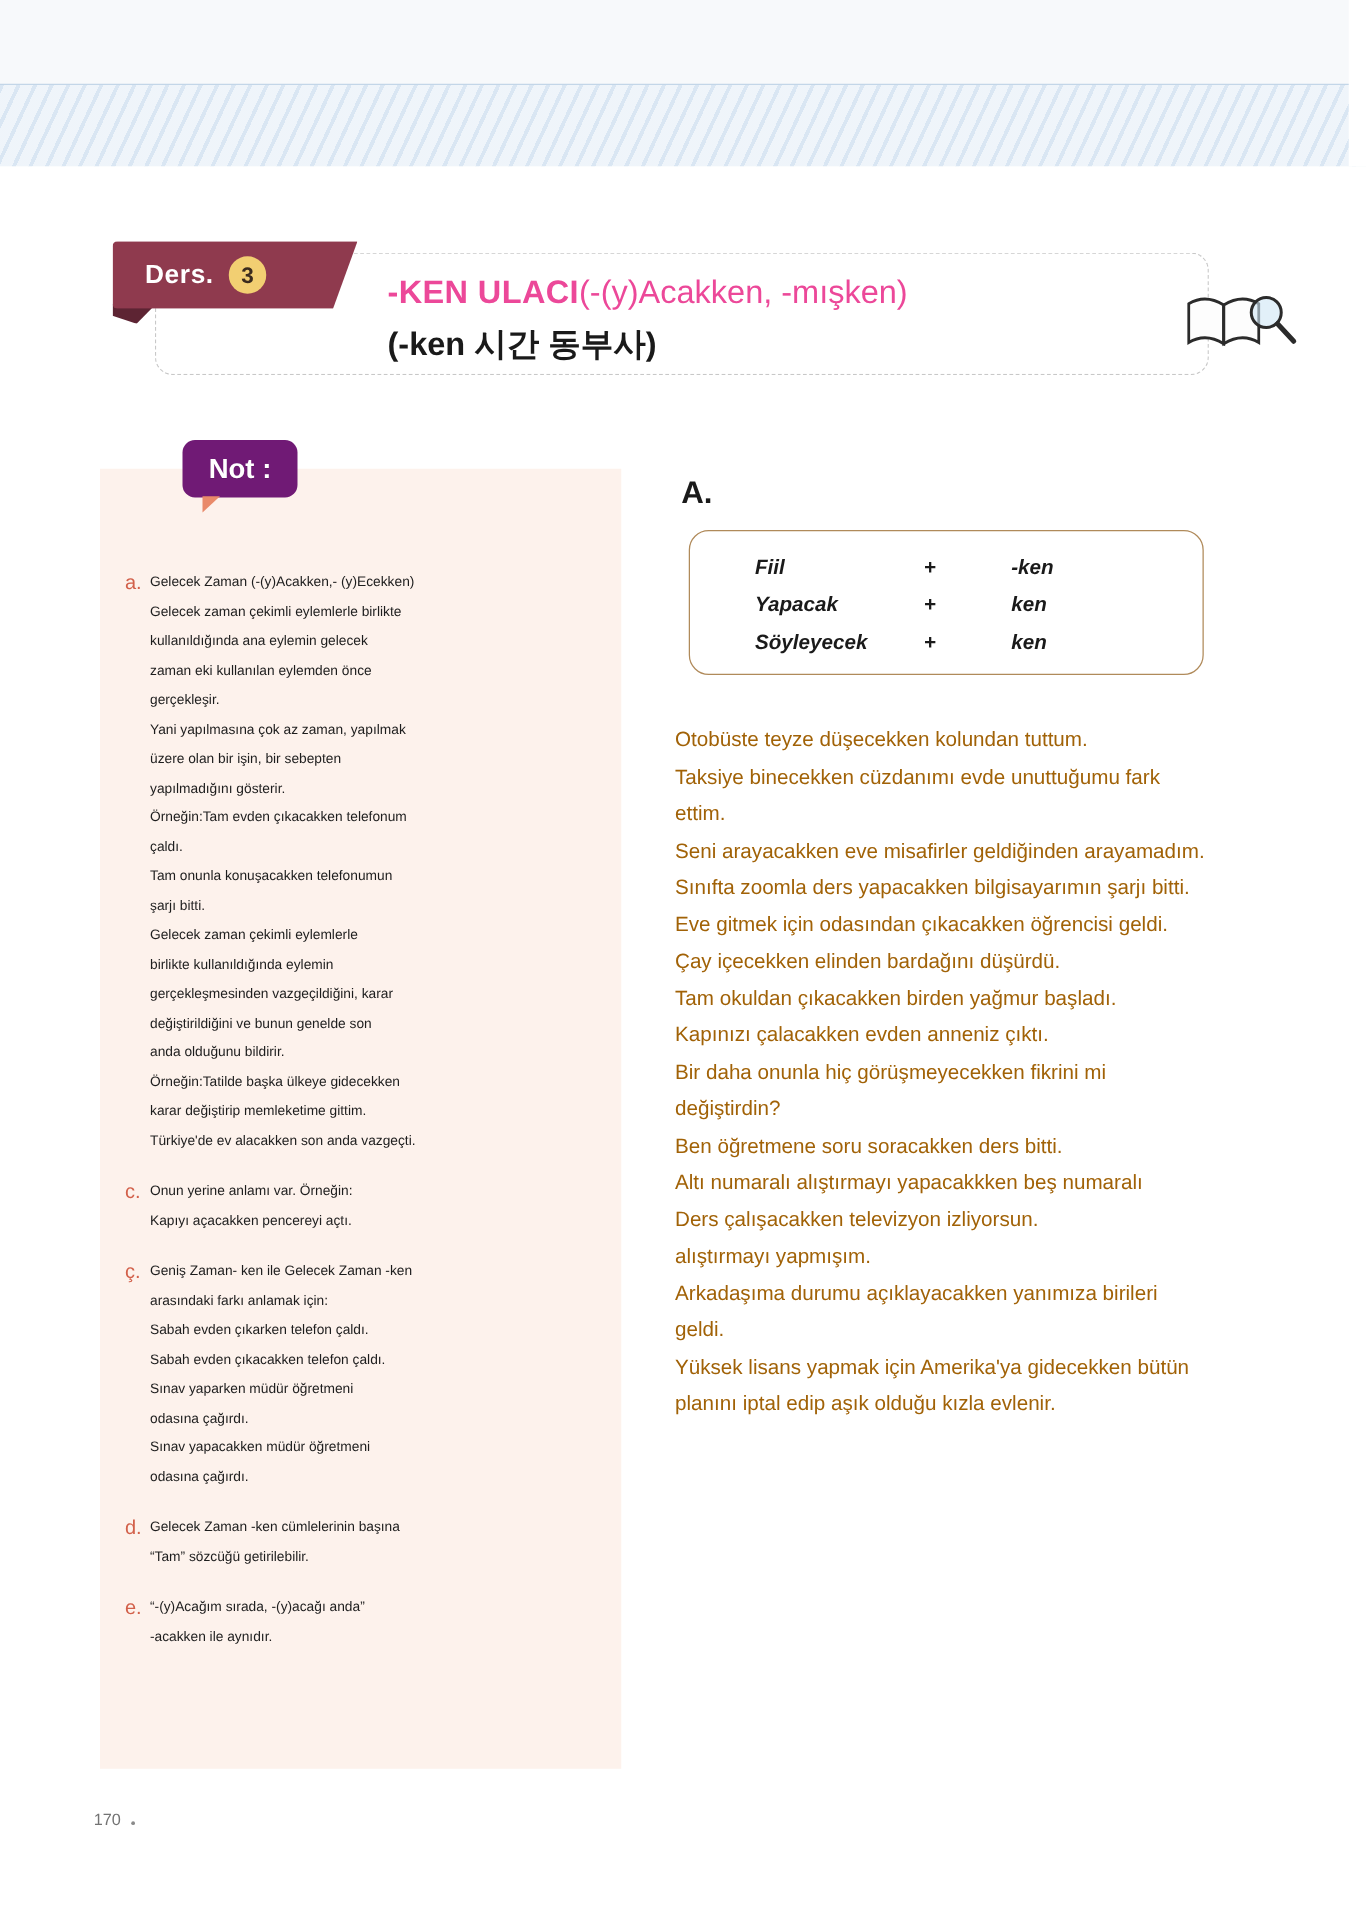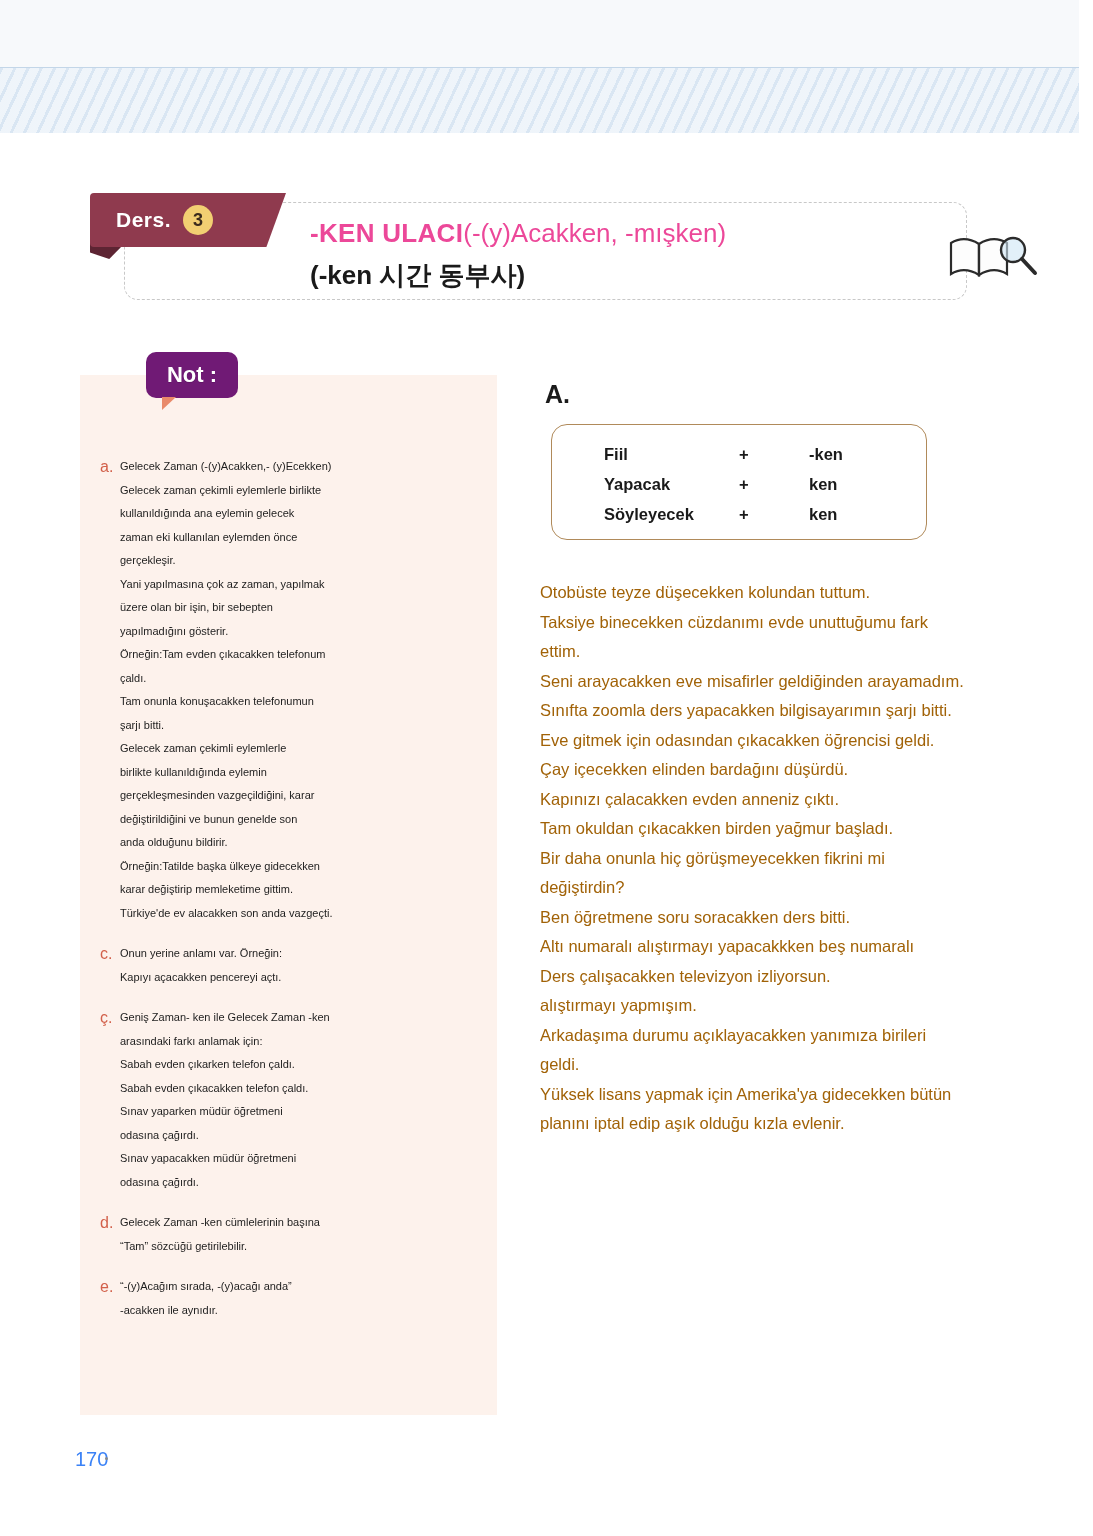--- a/index.html
+++ b/index.html
@@ -110,22 +110,22 @@
     font-size:11px; line-height:23.5px; color:#1d1d1d;
     white-space:pre-line;
   }
 
   
   .sec-a-label {
     position:absolute; left:545px; top:380px;
     font-size:25px; font-weight:bold; color:#1a1a1a;
   }
   .formula-box {
-    position:absolute; left:551px; top:424px; width:376px; height:116px;
-    border:1.6px solid #b08a5a; border-radius:16px; background:#ffffff;
+    position:absolute; left:551px; top:424px; width:412px; height:116px;
+    border:1.6px solid #b08a5a; border-radius:16px; background:#ffffff;font-style:italic;
   }
   .formula-row {
     position:absolute; left:52px; font-size:16.5px; font-weight:bold; color:#1a1a1a;
     width:330px;
   }
   .formula-row span.f-verb { display:inline-block; width:135px; }
   .formula-row span.f-plus { display:inline-block; width:70px; }
   .formula-row span.f-suf  { display:inline-block; }
   .r1 { top:20px; }
   .r2 { top:50px; }
@@ -133,21 +133,21 @@
 
   .examples {
     position:absolute; left:540px; top:578px; width:490px;
     font-size:16.5px; line-height:29.5px; color:#a16207;
   }
   .examples p { margin:0; }
 
   
   .page-num {
     position:absolute; left:75px; top:1448px;
-    font-size:20px; color:#3b82f6;
+    font-size:13px; color:#737373;
   }
   .page-dot {
     position:absolute; left:105px; top:1457px; width:3px; height:3px;
     background:#8a8a8a; border-radius:50%;
   }
 </style>
 </head>
 <body>
 
 <div class="top-band"></div>
@@ -246,22 +246,22 @@
   </div>
 </div>
 <div class="examples" id="examples">
     <p>Otobüste teyze düşecekken kolundan tuttum.</p>
     <p>Taksiye binecekken cüzdanımı evde unuttuğumu fark</p>
     <p>ettim.</p>
     <p>Seni arayacakken eve misafirler geldiğinden arayamadım.</p>
     <p>Sınıfta zoomla ders yapacakken bilgisayarımın şarjı bitti.</p>
     <p>Eve gitmek için odasından çıkacakken öğrencisi geldi.</p>
     <p>Çay içecekken elinden bardağını düşürdü.</p>
+    <p>Tam okuldan çıkacakken birden yağmur başladı.</p>
     <p>Kapınızı çalacakken evden anneniz çıktı.</p>
-    <p>Tam okuldan çıkacakken birden yağmur başladı.</p>
     <p>Bir daha onunla hiç görüşmeyecekken fikrini mi</p>
     <p>değiştirdin?</p>
     <p>Ben öğretmene soru soracakken ders bitti.</p>
     <p>Altı numaralı alıştırmayı yapacakkken beş numaralı</p>
     <p>Ders çalışacakken televizyon izliyorsun.</p>
     <p>alıştırmayı yapmışım.</p>
     <p>Arkadaşıma durumu açıklayacakken yanımıza birileri</p>
     <p>geldi.</p>
     <p>Yüksek lisans yapmak için Amerika'ya gidecekken bütün</p>
     <p>planını iptal edip aşık olduğu kızla evlenir.</p>

